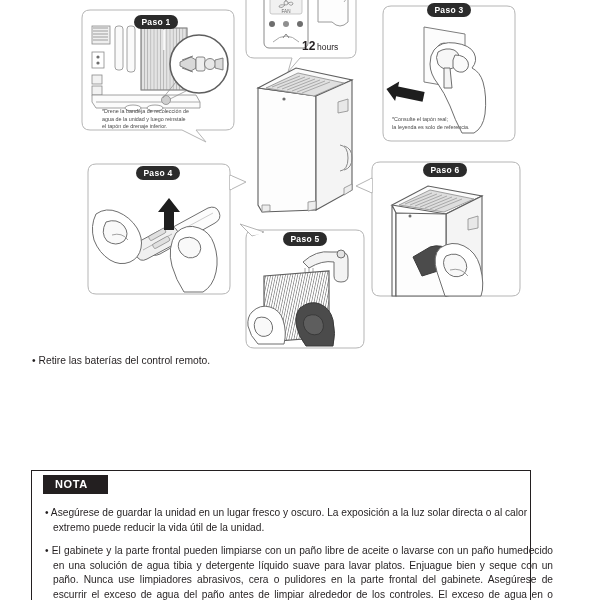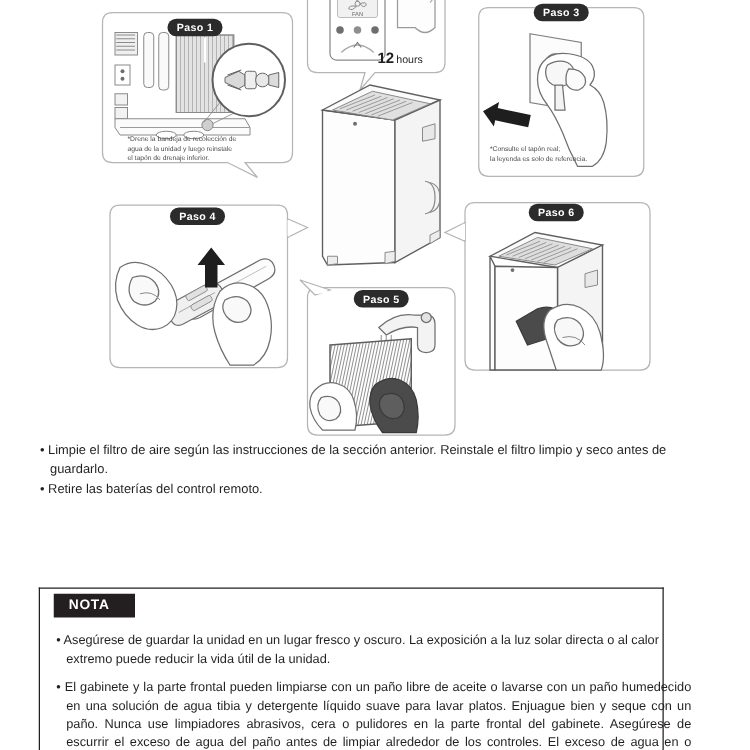--- a/index.html
+++ b/index.html
@@ -415,21 +415,20 @@
       <g>
         <rect x="423" y="163" width="44" height="14" rx="7" fill="#2b2b2b"></rect>
         <text class="bubble-label" x="445" y="173" text-anchor="middle">Paso 6</text>
       </g>
 
     </g>
   </svg>
 </div>
 
 <div id="bullets">
-  <p class="bullet-line">• Limpie el filtro de aire según las instrucciones de la sección anterior. Reinstale el filtro limpio y seco antes de guardarlo.</p>
   <p class="bullet-line">• Retire las baterías del control remoto.</p>
 </div>
 
 <div id="nota-box">
   <div id="nota-tag">NOTA</div>
   <div id="nota-body">
     <p>• Asegúrese de guardar la unidad en un lugar fresco y oscuro. La exposición a la luz solar directa o al calor extremo puede reducir la vida útil de la unidad.</p>
     <p class="justified">• El gabinete y la parte frontal pueden limpiarse con un paño libre de aceite o lavarse con un paño humedecido en una solución de agua tibia y detergente líquido suave para lavar platos. Enjuague bien y seque con un paño.  Nunca use limpiadores abrasivos, cera o pulidores en la parte frontal del gabinete. Asegúrese de escurrir el exceso de agua del paño antes de limpiar alrededor de los controles. El exceso de agua en o alrededor de los controles puede dañar la unidad.</p>
   </div>
 </div>

